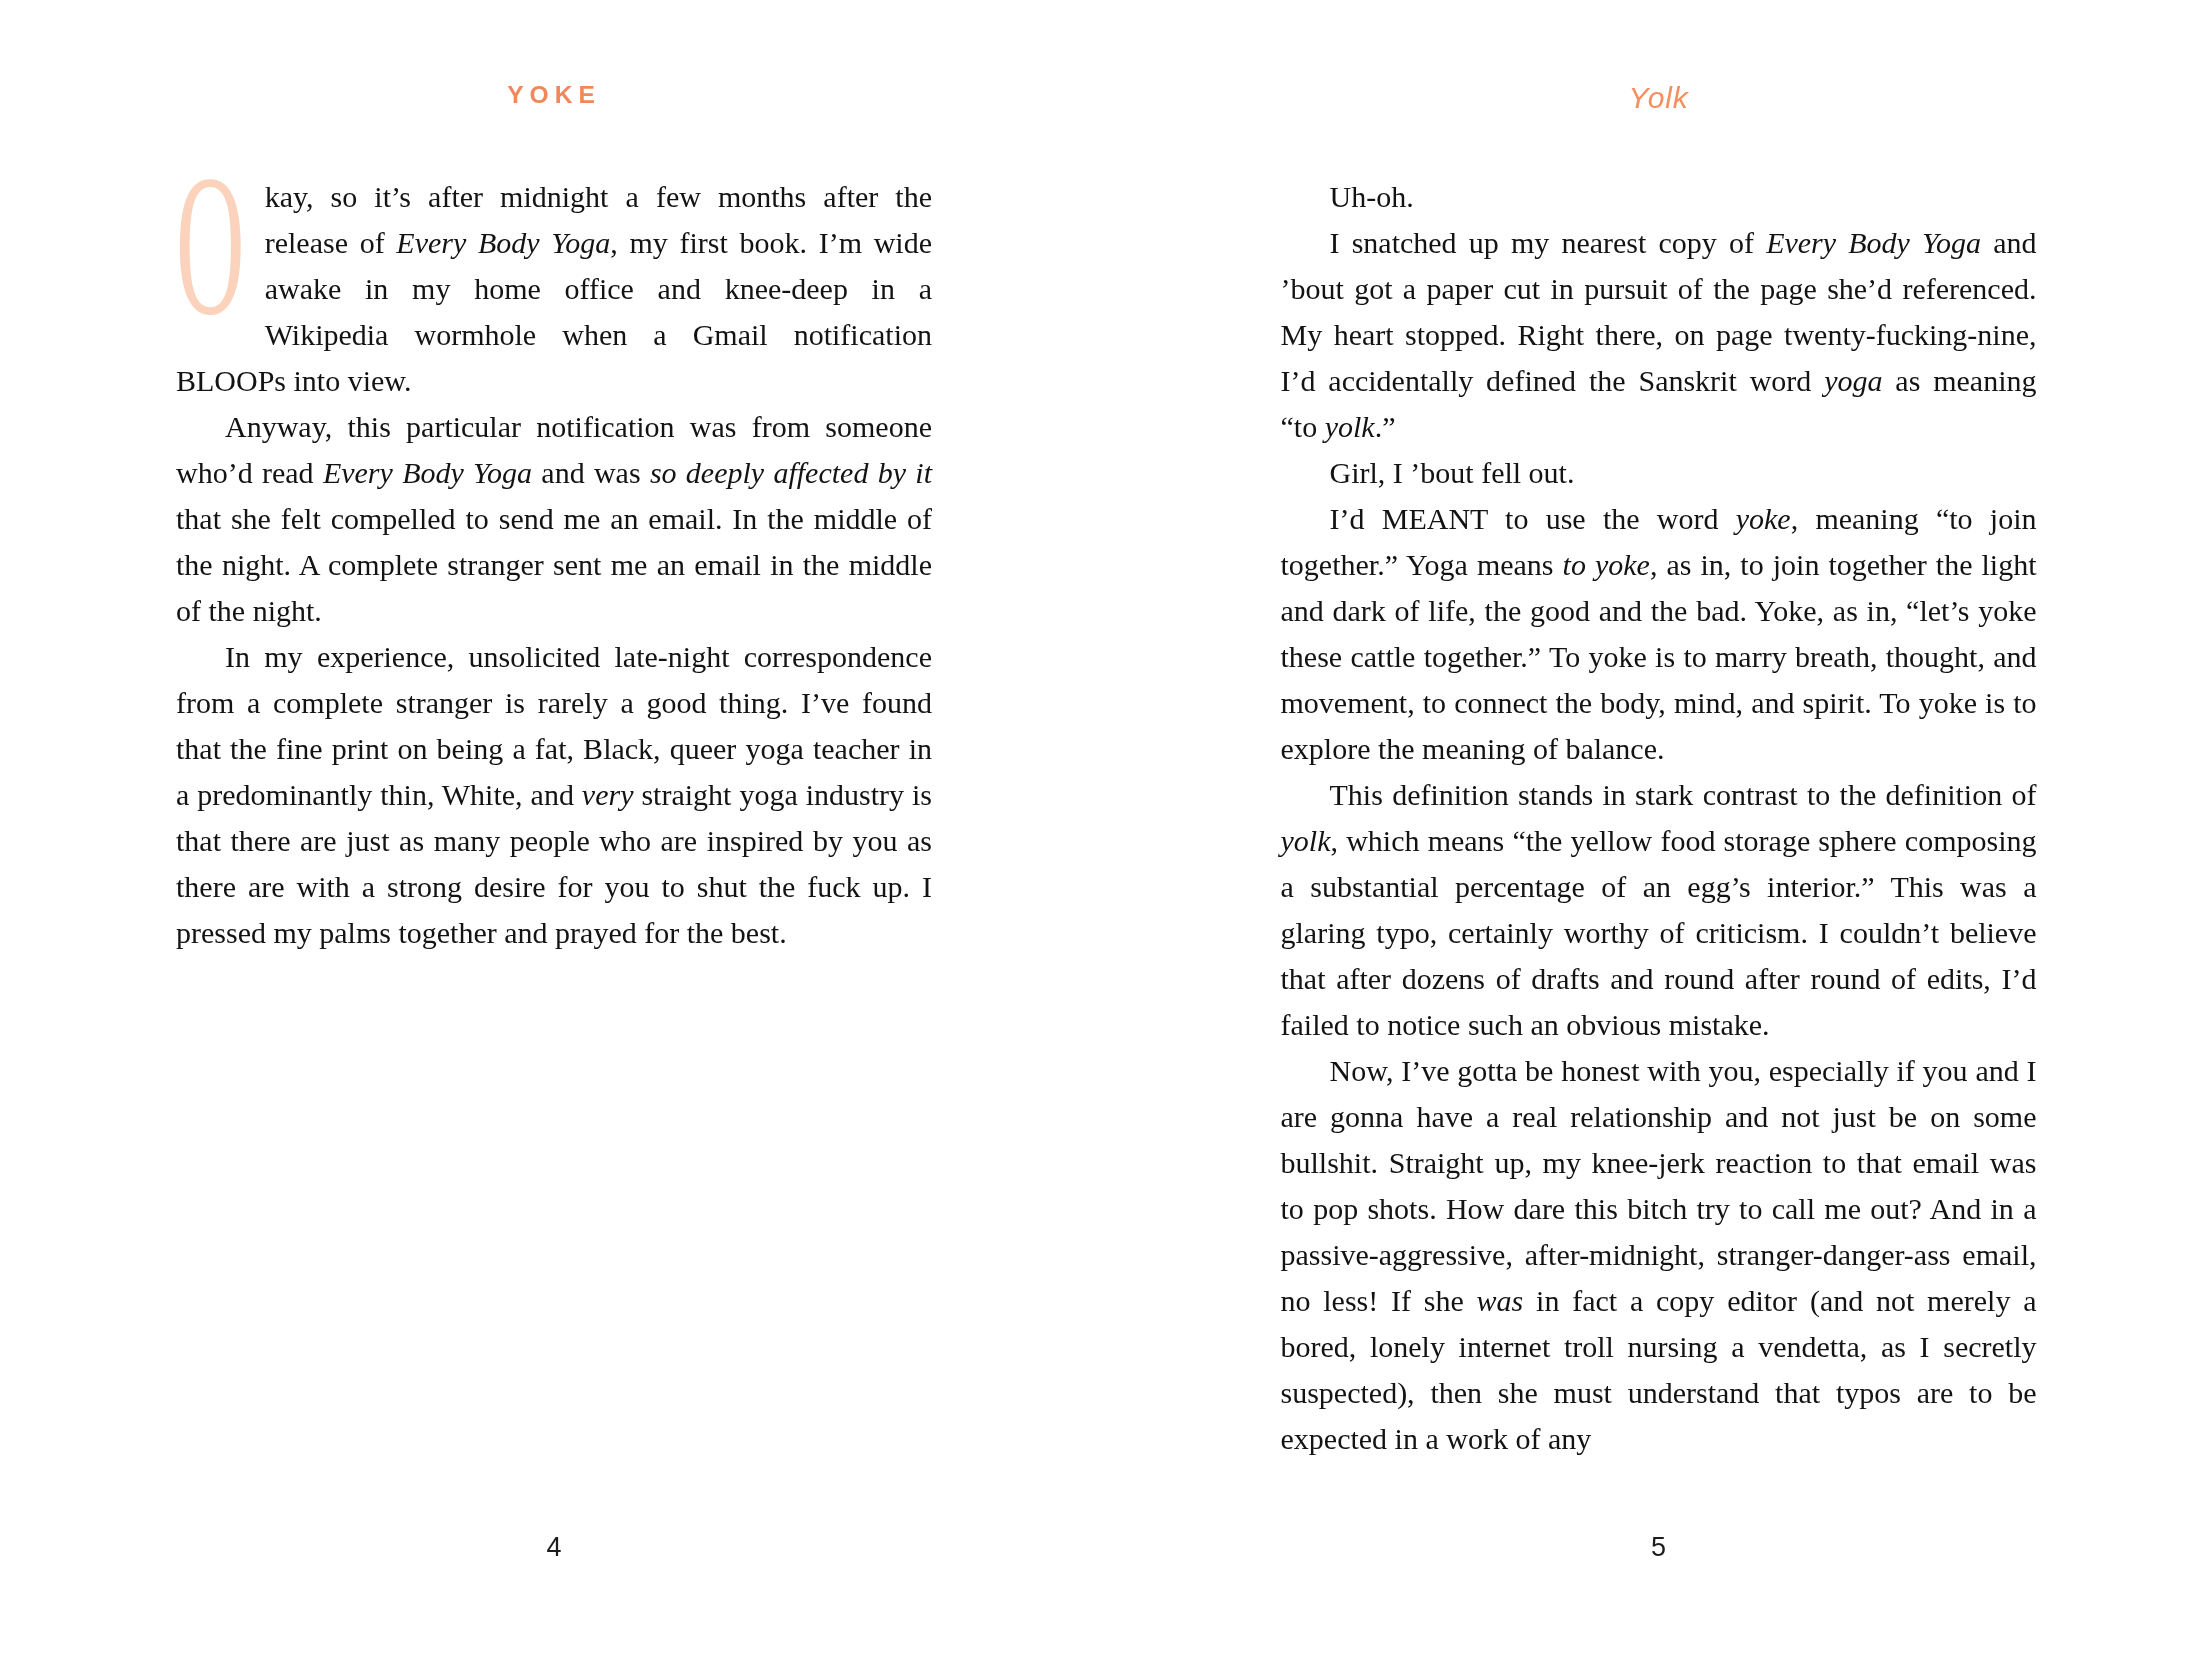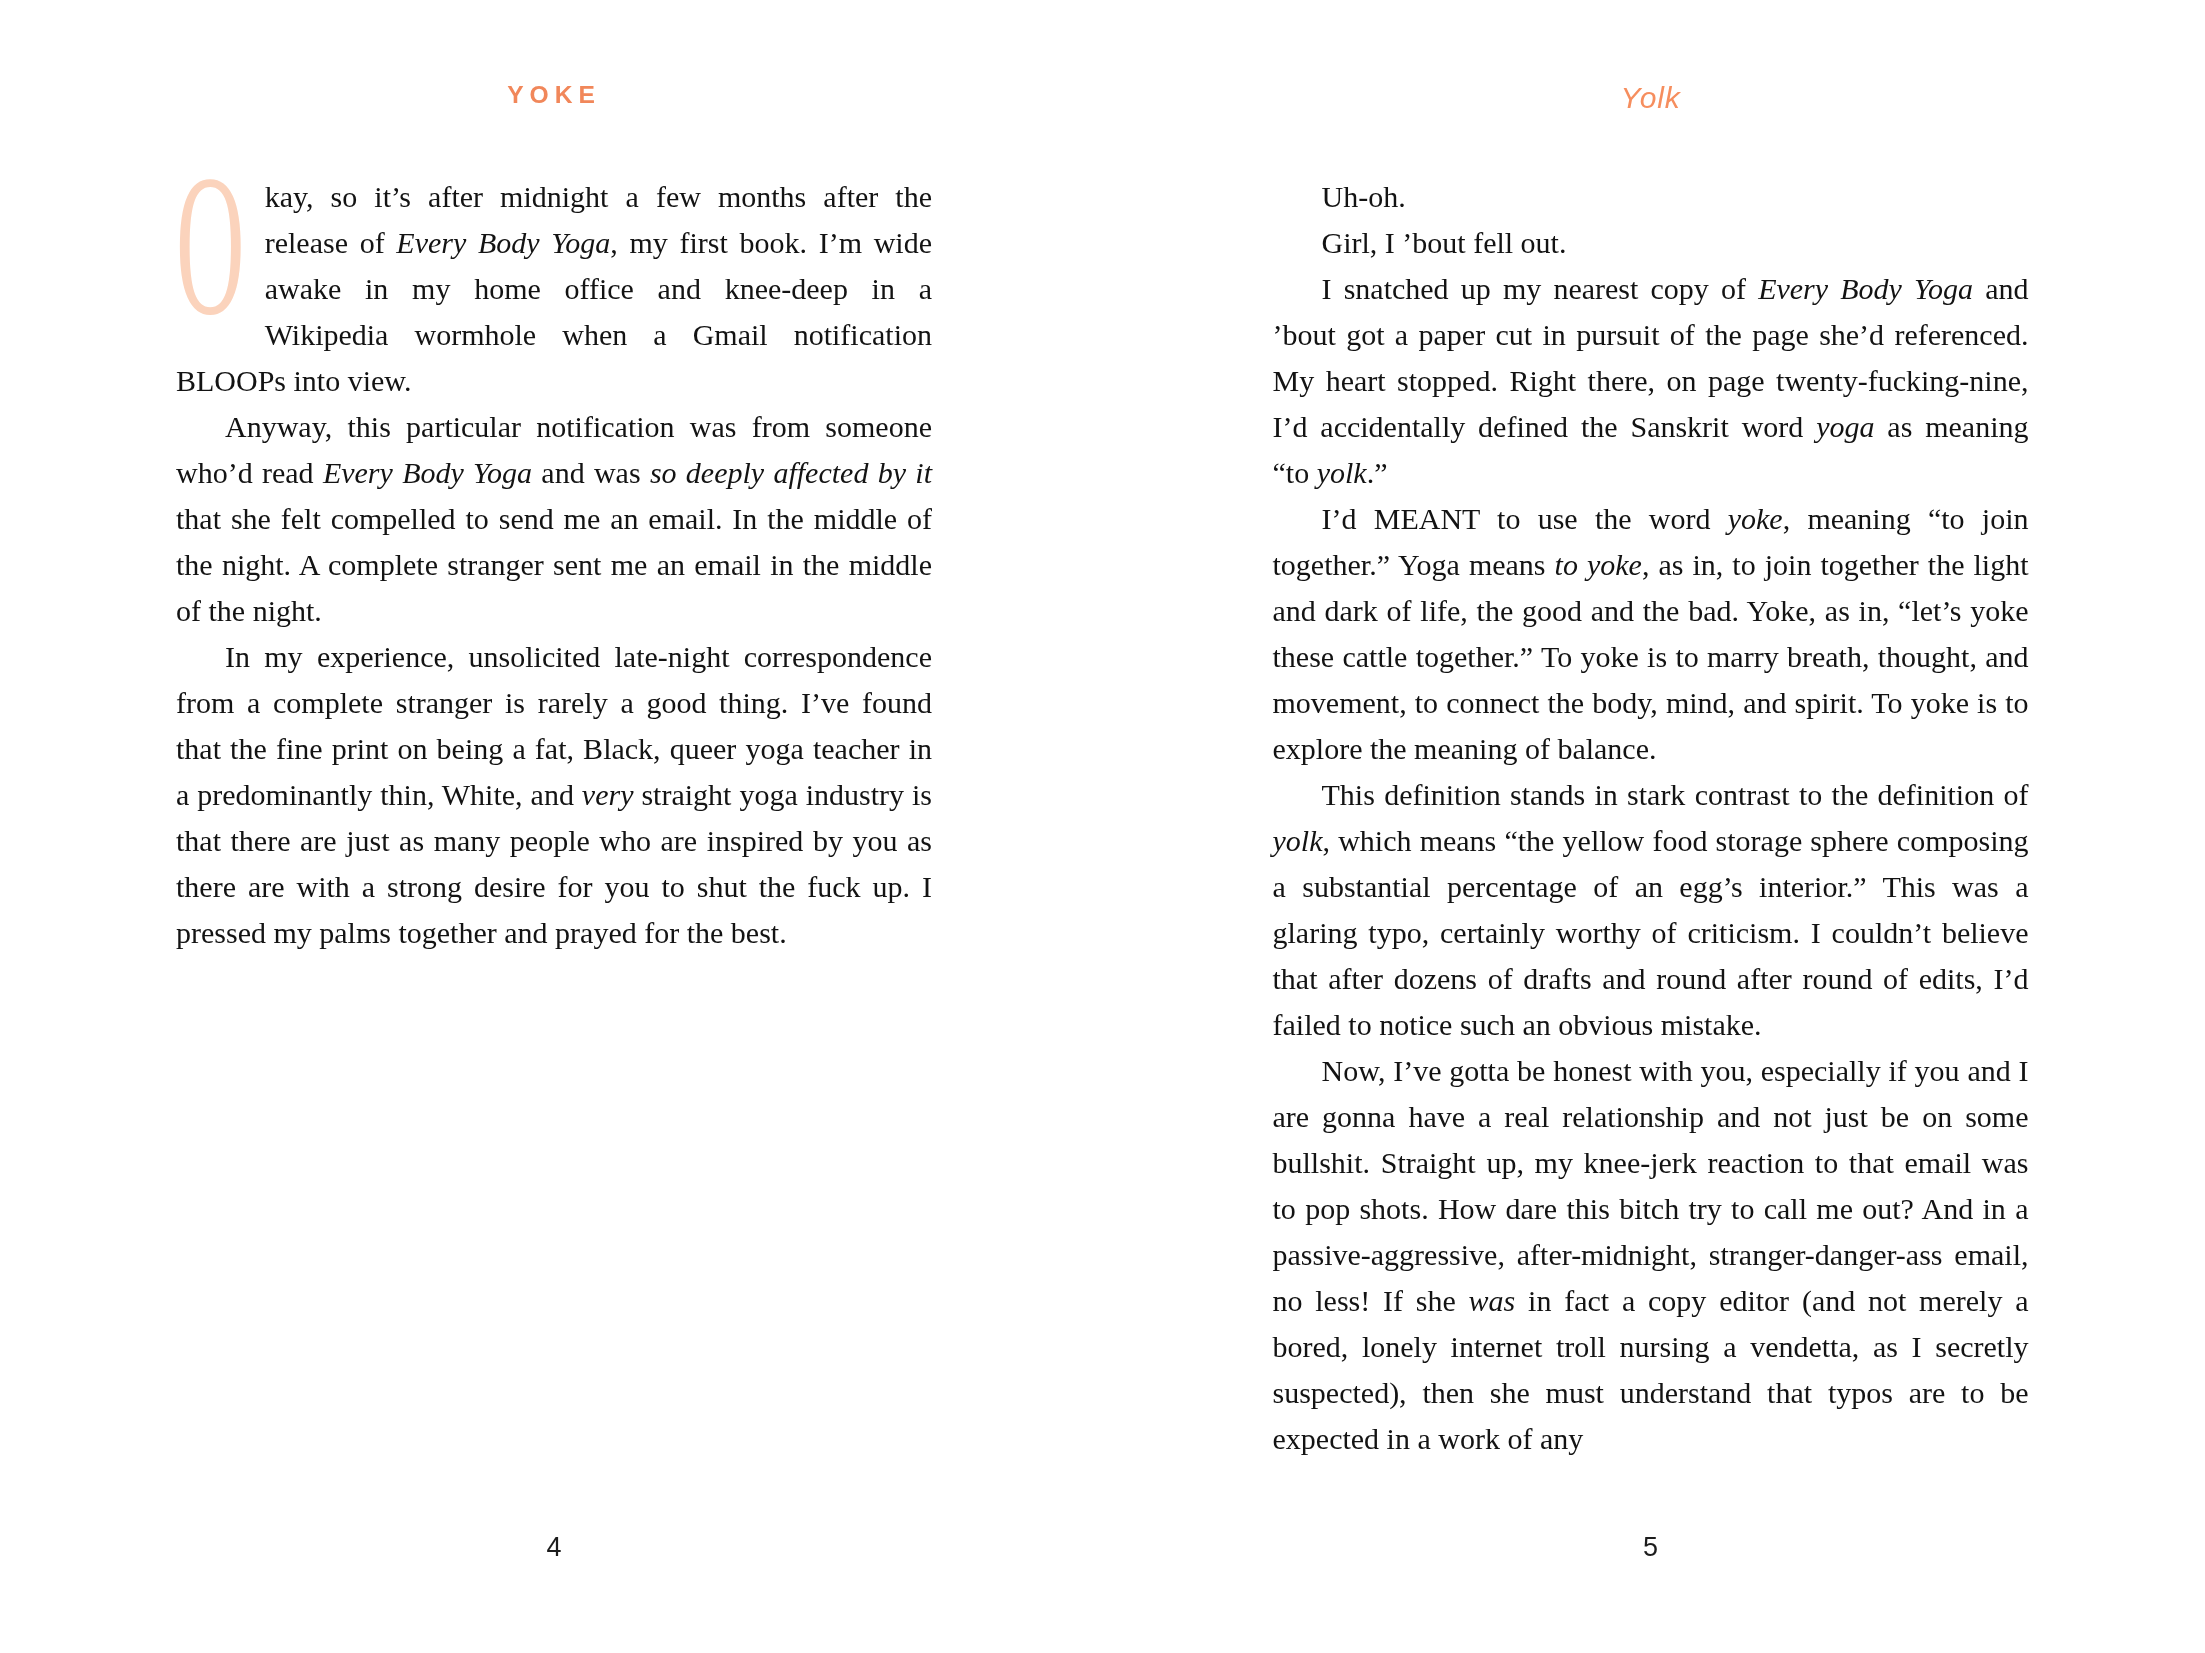--- a/index.html
+++ b/index.html
@@ -18,21 +18,21 @@
   .page {
     position:relative;
     width:1103px; height:1654px;
     background:#ffffff;
   }
   .content {
     position:absolute;
     top:0; bottom:0;
   }
   .page-left .content { left:176px; width:756px; }
-  .page-right .content { left:170px; width:756px; }
+  .page-right .content { left:178px; width:756px; }
 
   .running-head {
     position:absolute;
     top:81px; left:0; right:0;
     text-align:center;
   }
   .running-head-left {
     font-family:"Liberation Sans", sans-serif;
     font-weight:bold;
     font-size:24.6px;
@@ -101,22 +101,22 @@
     </div>
   </div>
 
   <div class="page page-right">
     <div class="content">
       <div class="running-head">
         <span class="running-head-right">Yolk</span>
       </div>
       <div class="body-text">
           <p class="para"><span>Uh-oh.</span></p>
+          <p class="para"><span>I snatched up my nearest copy of </span><span class="it">Every Body Yoga</span><span> and ’bout got a paper cut in pursuit of the page she’d referenced. My heart stopped. Right there, on page twenty-fucking-nine, I’d accidentally defined the Sanskrit word </span><span class="it">yoga</span><span> as meaning “to </span><span class="it">yolk</span><span>.”</span></p>
           <p class="para"><span>Girl, I ’bout fell out.</span></p>
-          <p class="para"><span>I snatched up my nearest copy of </span><span class="it">Every Body Yoga</span><span> and ’bout got a paper cut in pursuit of the page she’d referenced. My heart stopped. Right there, on page twenty-fucking-nine, I’d accidentally defined the Sanskrit word </span><span class="it">yoga</span><span> as meaning “to </span><span class="it">yolk</span><span>.”</span></p>
           <p class="para"><span>I’d MEANT to use the word </span><span class="it">yoke</span><span>, meaning “to join together.” Yoga means </span><span class="it">to yoke</span><span>, as in, to join together the light and dark of life, the good and the bad. Yoke, as in, “let’s yoke these cattle together.” To yoke is to marry breath, thought, and movement, to connect the body, mind, and spirit. To yoke is to explore the meaning of balance.</span></p>
           <p class="para"><span>This definition stands in stark contrast to the definition of </span><span class="it">yolk</span><span>, which means “the yellow food storage sphere composing a substantial percentage of an egg’s interior.” This was a glaring typo, certainly worthy of criticism. I couldn’t believe that after dozens of drafts and round after round of edits, I’d failed to notice such an obvious mistake.</span></p>
           <p class="para"><span>Now, I’ve gotta be honest with you, especially if you and I are gonna have a real relationship and not just be on some bullshit. Straight up, my knee-jerk reaction to that email was to pop shots. How dare this bitch try to call me out? And in a passive-aggressive, after-midnight, stranger-danger-ass email, no less! If she </span><span class="it">was</span><span> in fact a copy editor (and not merely a bored, lonely internet troll nursing a vendetta, as I secretly suspected), then she must understand that typos are to be expected in a work of any</span></p>
         </div>
       <div class="folio">5</div>
     </div>
   </div>
 
 </div>
 

